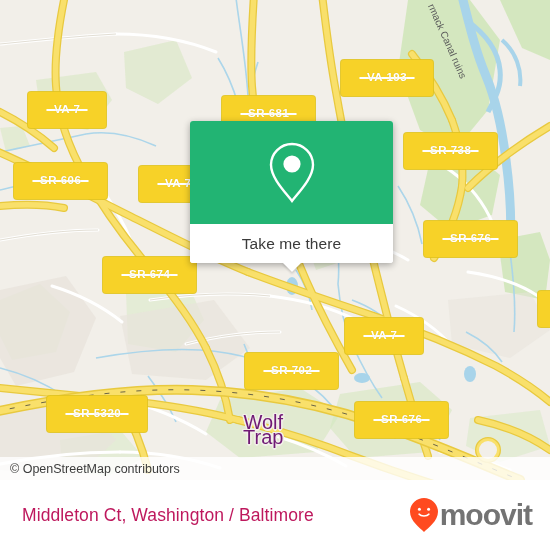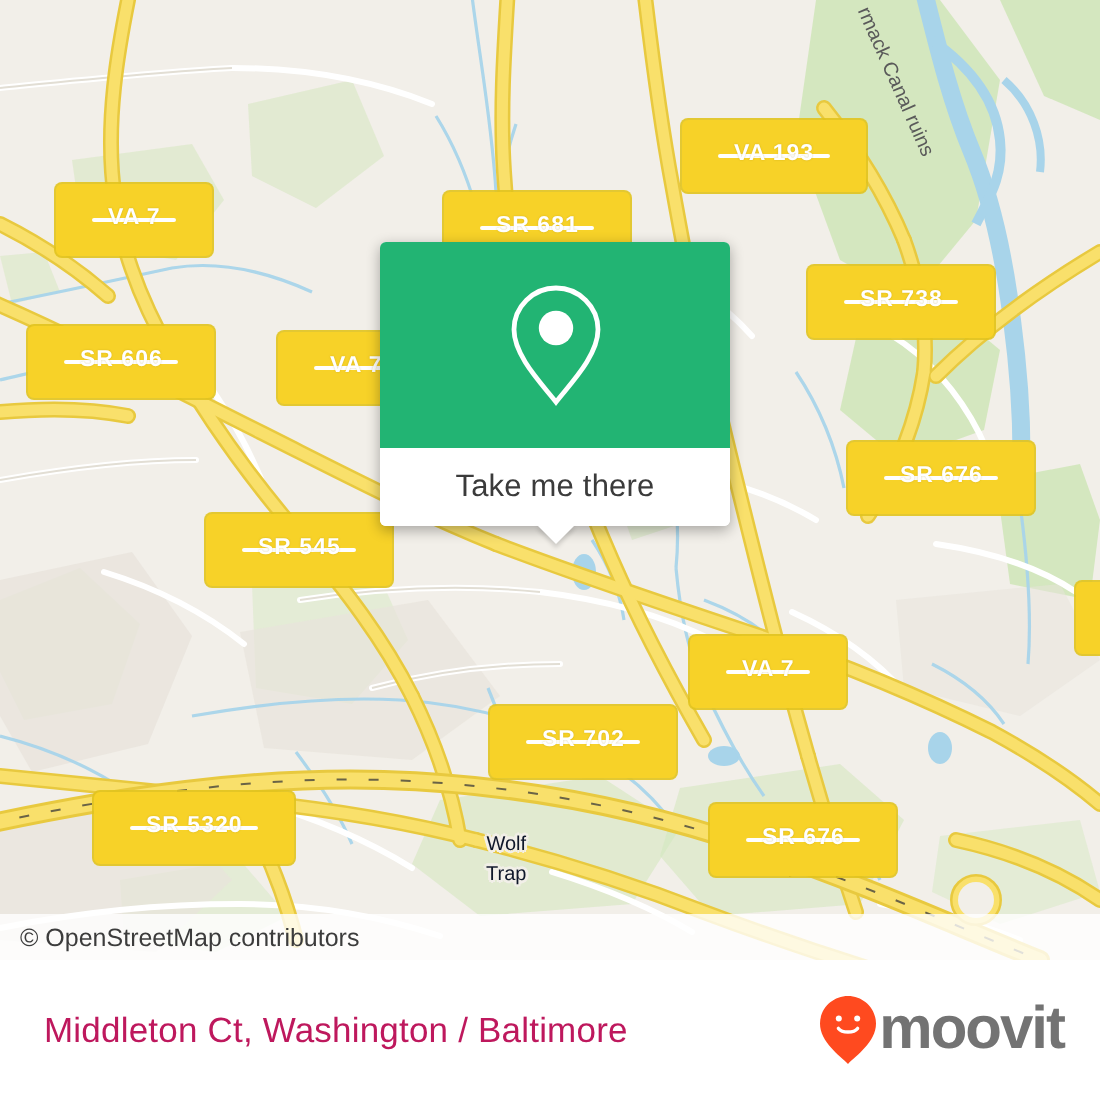--- a/index.html
+++ b/index.html
@@ -60,22 +60,22 @@
     font-size: 11.5px;
     font-weight: bold;
     letter-spacing: .5px;
     line-height: 1;
     text-shadow: 0 0 1px rgba(150,120,0,.35);
   }
 
   
   .place-label {
     position: absolute;
-    color: #0f172a;
-    font-size: 10px;
+    color: #701a75;
+    font-size: 20px;
     line-height: 15px;
     text-align: center;
     font-weight: normal;
     text-shadow:
       -1.5px 0 #f2efe9, 1.5px 0 #f2efe9,
       0 -1.5px #f2efe9, 0 1.5px #f2efe9,
       -1px -1px #f2efe9, 1px 1px #f2efe9,
       -1px 1px #f2efe9, 1px -1px #f2efe9;
     white-space: pre-line;
     pointer-events: none;
@@ -87,21 +87,21 @@
     font-size: 10px;
     white-space: nowrap;
     transform-origin: left top;
   }
 
   
   #callout {
     position: absolute;
     left: 190px;
     top: 121px;
-    width: 175px;
+    width: 203px;
     border-radius: 3px;
     box-shadow: 0 2px 7px rgba(0,0,0,.32);
     background: #ffffff;
   }
   #callout-image {
     background: #22b473;
     height: 103px;
     border-radius: 3px 3px 0 0;
     display: flex;
     align-items: center;
@@ -380,21 +380,21 @@
           <span class="txt">VA 7</span>
         </span>
       </div>
     <div class="shield" style="left:424px; top:221px;">
         <span class="inner">
           <span class="txt">SR 676</span>
         </span>
       </div>
     <div class="shield" style="left:103px; top:257px;">
         <span class="inner">
-          <span class="txt">SR 545</span>
+          <span class="txt">SR 674</span>
         </span>
       </div>
     <div class="shield" style="left:345px; top:318px;">
         <span class="inner">
           <span class="txt">VA 7</span>
         </span>
       </div>
     <div class="shield" style="left:245px; top:341px;margin-top:12px;">
         <span class="inner">
           <span class="txt">SR 702</span>

